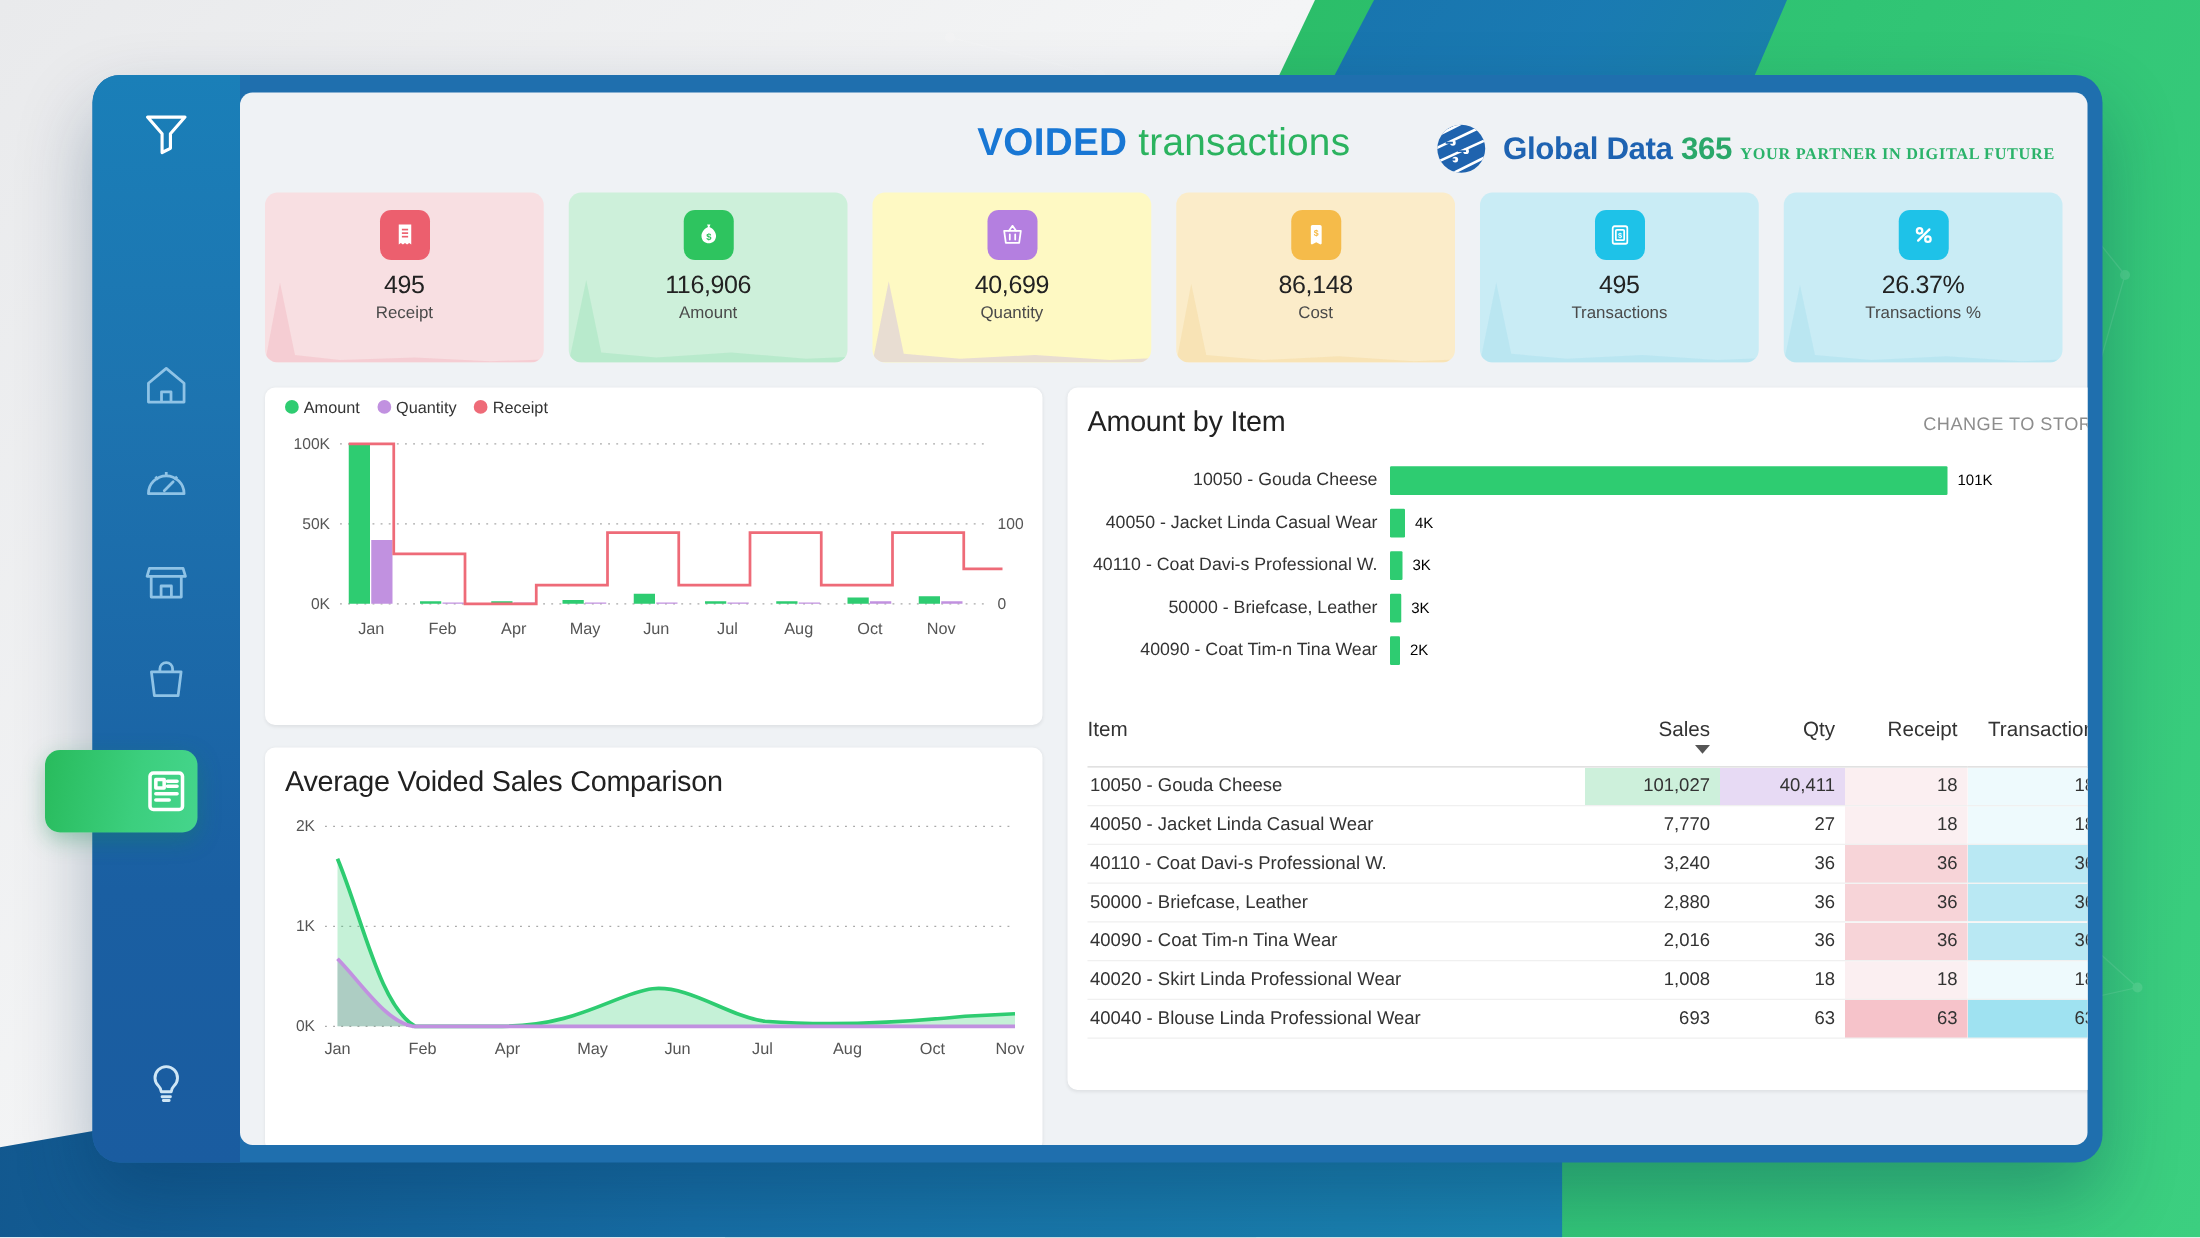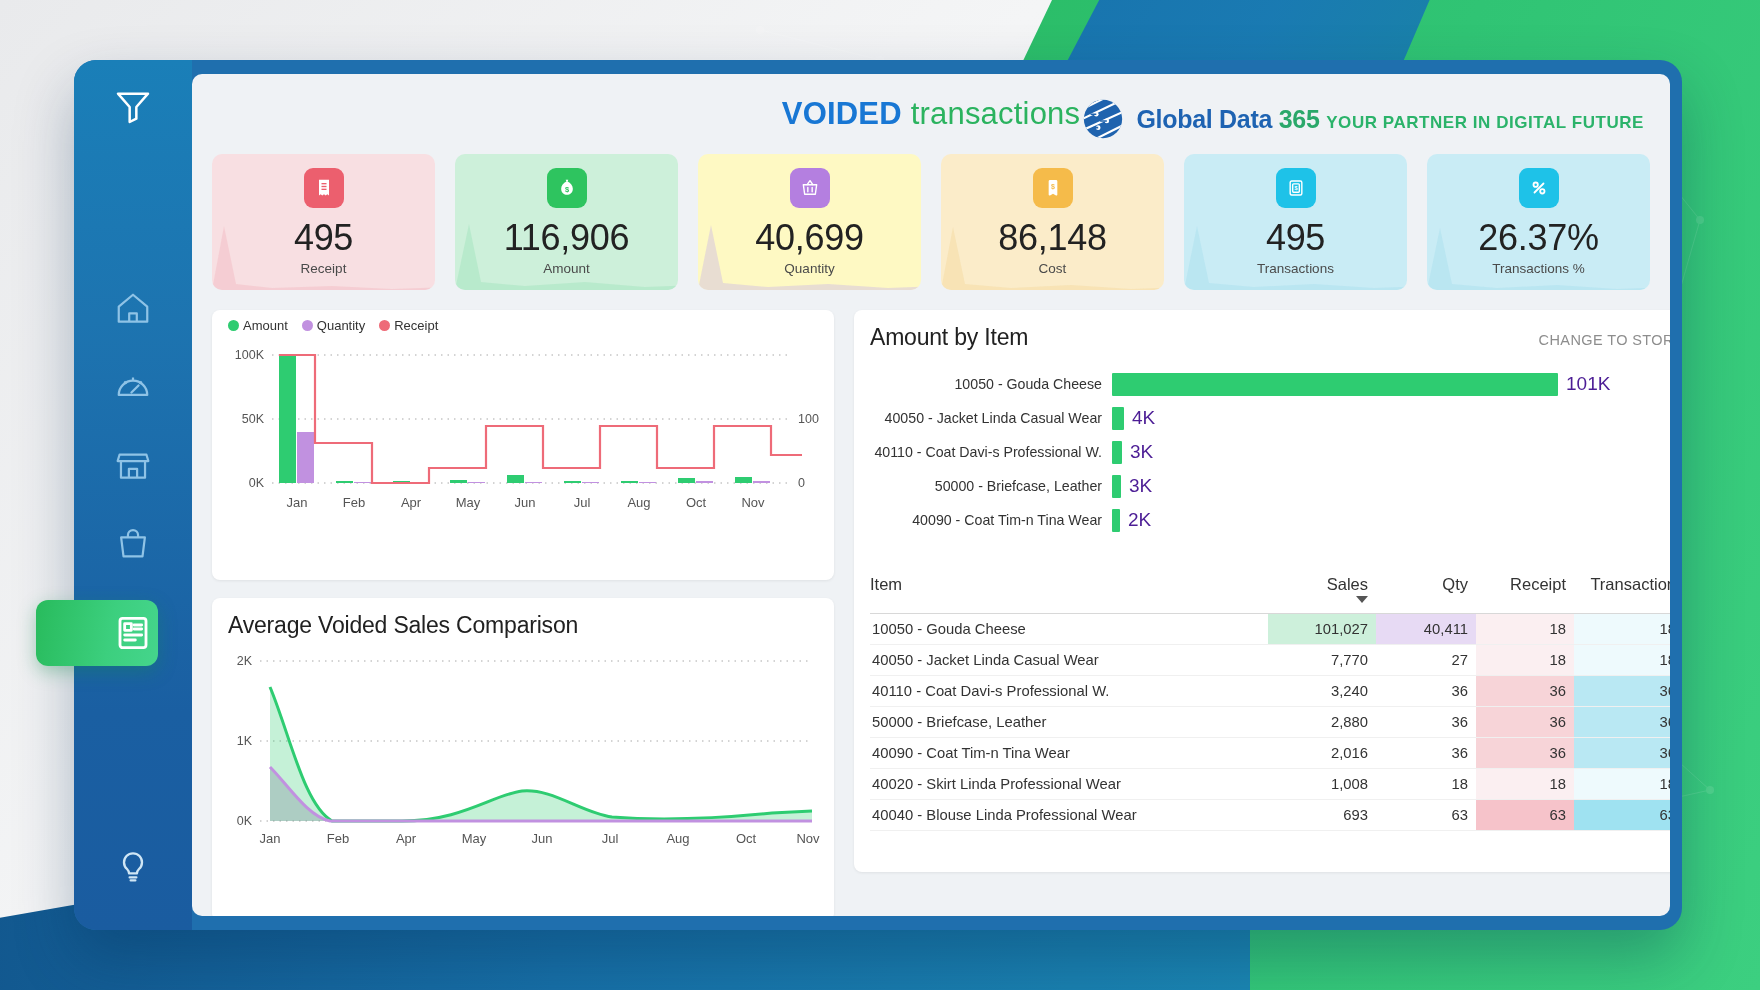--- a/index.html
+++ b/index.html
@@ -98,40 +98,40 @@
   .hdr-title .w2 { color:#2bb35f; font-weight:400; font-style: normal; }
   .logo {
     position:absolute; right: 26px; top: 22px;
     display:flex; align-items:center; gap: 10px;
   }
   .logo-mark { width: 46px; height:46px; flex:0 0 46px; }
   .logo-txt { line-height:1; }
   .logo-l1 { font-size: 25px; font-weight: 700; letter-spacing:-.3px; }
   .logo-l1 .b { color:#1e63b2; }
   .logo-l1 .g { color:#2aa86a; }
-  .logo-l2 { font-size: 17px; letter-spacing: .55px; color:#2bb36a; font-weight:600; margin-top: 3px; }
+  .logo-l2 { font-size: 13px; letter-spacing: .55px; color:#2bb36a; font-weight:600; margin-top: 3px; font-family: Liberation Serif, serif; }
 
   
   .kpis { display:flex; gap: 20px; padding: 0 20px; }
   .kpi {
     flex:1 1 0; height: 136px; border-radius: 10px;
     position: relative; overflow: hidden;
     display:flex; flex-direction:column; align-items:center;
     padding-top: 14px;
   }
   .kpi-spark {
     position:absolute; left:0; right:0; bottom:0; height: 74px; opacity:.55;
   }
   .kpi-ico {
     width: 40px; height: 40px; border-radius: 9px;
     display:flex; align-items:center; justify-content:center;
     color:#fff; position:relative; z-index:2;
   }
   .kpi-val {
-    margin-top: 9px; font-size: 36px; color:#222; font-weight:400;
+    margin-top: 9px; font-size: 20px; color:#222; font-weight:400;
     position:relative; z-index:2; letter-spacing:-.3px;
   }
   .kpi-lbl {
     margin-top: 2px; font-size: 13.5px; color:#4a4a4a;
     position:relative; z-index:2;
   }
 
   
   .content { display:flex; gap: 20px; padding: 20px; }
   .col-left { width: 622px; display:flex; flex-direction:column; gap: 18px; }
@@ -165,21 +165,21 @@
   }
   .change-store {
     font-size: 14.5px; color:#8d8d8d; letter-spacing:.4px; cursor:pointer;
     padding-top: 8px;
   }
   .bars-area { position:relative; height: 212px; padding: 16px 30px 0 0; }
   .bar-row { display:flex; align-items:center; height: 34px; margin-bottom: 0; }
   .bar-lbl { width: 258px; text-align:right; font-size: 14.2px; color:#333; padding-right: 10px; }
   .bar-track { flex:1; display:flex; align-items:center; gap: 8px; }
   .bar-fill { height: 23px; background:#2ecc71; border-radius:1px; }
-  .bar-val { font-size: 19px; color:#4c1d95; }
+  .bar-val { font-size: 12px; color:#000000; }
 
   
   .tbl { padding: 6px 18px 0 16px; flex:1; position:relative; }
   table { width: 100%; border-collapse: collapse; table-layout: fixed; }
   th {
     font-weight: 400; font-size: 16.5px; color:#333;
     padding: 6px 8px 10px 0; text-align: right; vertical-align: top;
   }
   th.first { text-align:left; }
   .sort-caret {

